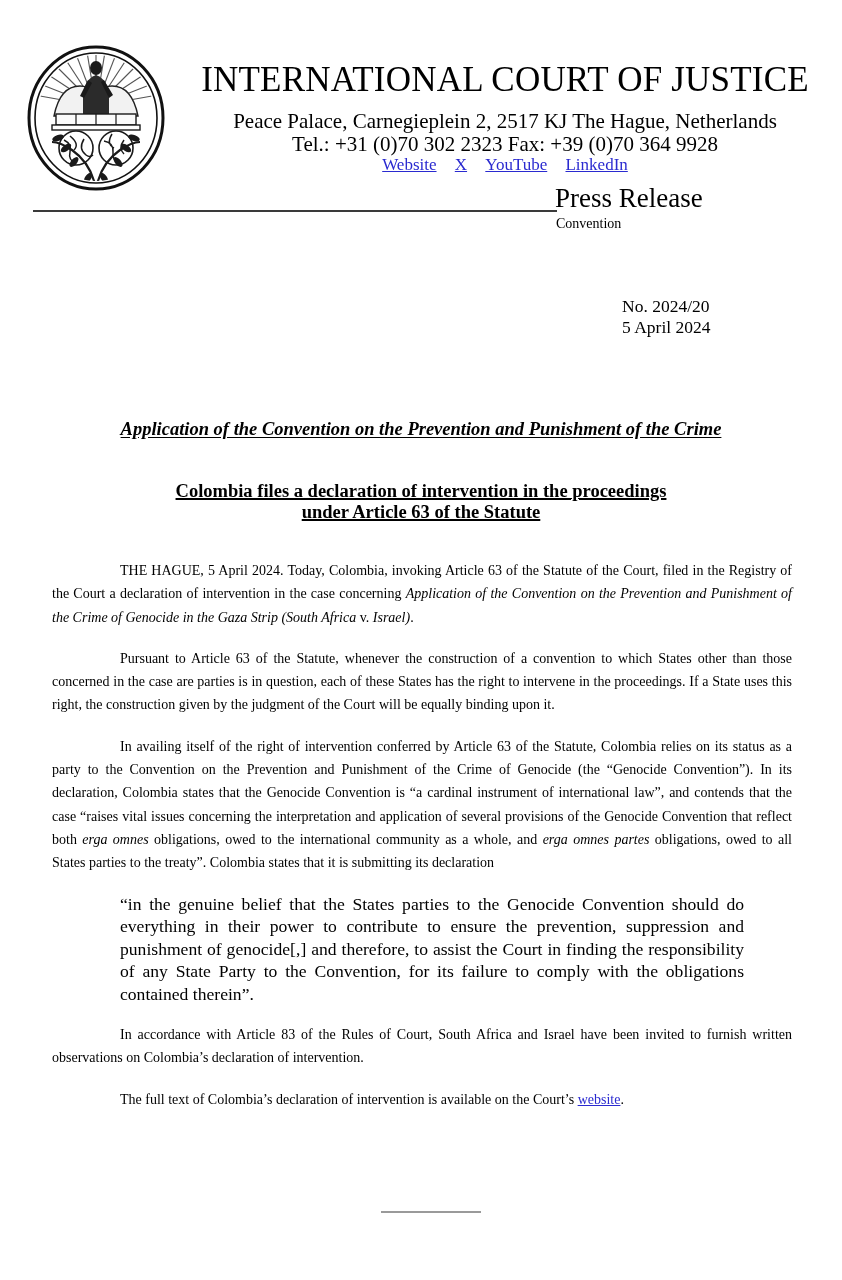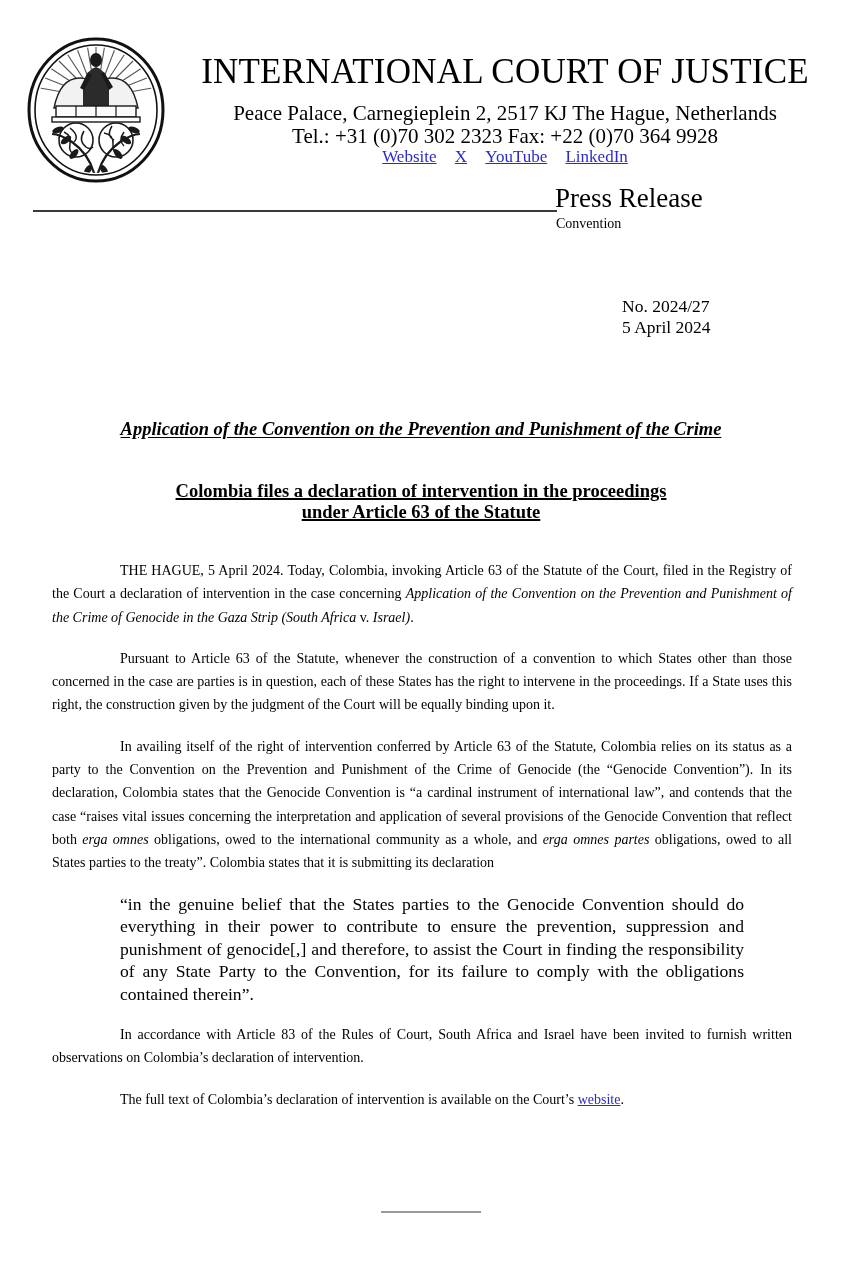--- a/index.html
+++ b/index.html
@@ -18,21 +18,21 @@
   .page {
     position: relative;
     width: 842px;
     height: 1280px;
     background: #fff;
   }
 
   
   .letterhead {
     position: absolute;
-    left: 0; top: 4px;
+    left: 0; top: 12px;
     width: 842px;
     height: 175px;
   }
   .seal {
     position: absolute;
     left: 26px;
     top: 32px;
     width: 140px;
     height: 148px;
   }
@@ -249,37 +249,37 @@
             <ellipse cx="78" cy="134" rx="6" ry="3" transform="rotate(55 78 134)"></ellipse>
           </g>
         </g>
       </svg>
     </div>
 
     <div class="org-title">INTERNATIONAL COURT OF JUSTICE</div>
 
     <div class="address-block">
       <div>Peace Palace, Carnegieplein 2, 2517 KJ  The Hague, Netherlands</div>
-      <div>Tel.: +31 (0)70 302 2323   Fax: +22 (0)70 364 9928</div>
+      <div>Tel.: +31 (0)70 302 2323   Fax: +39 (0)70 364 9928</div>
     </div>
 
     <div class="links-row">
       <a href="#">Website</a>
       <a href="#">X</a>
       <a href="#">YouTube</a>
       <a href="#">LinkedIn</a>
     </div>
   </div>
 
   <div class="rule-main"></div>
   <div class="press-release">Press Release</div>
   <div class="unofficial">Convention</div>
 
   <div class="docmeta">
-    <div>No. 2024/27</div>
+    <div>No. 2024/20</div>
     <div>5 April 2024</div>
   </div>
 
   <div class="case-title">
     <span>Application of the Convention on the Prevention and Punishment of the Crime</span><br>
   </div>
 
   <div class="sub-title">
     <span>Colombia files a declaration of intervention in the proceedings</span><br>
     <span>under Article 63 of the Statute</span>

